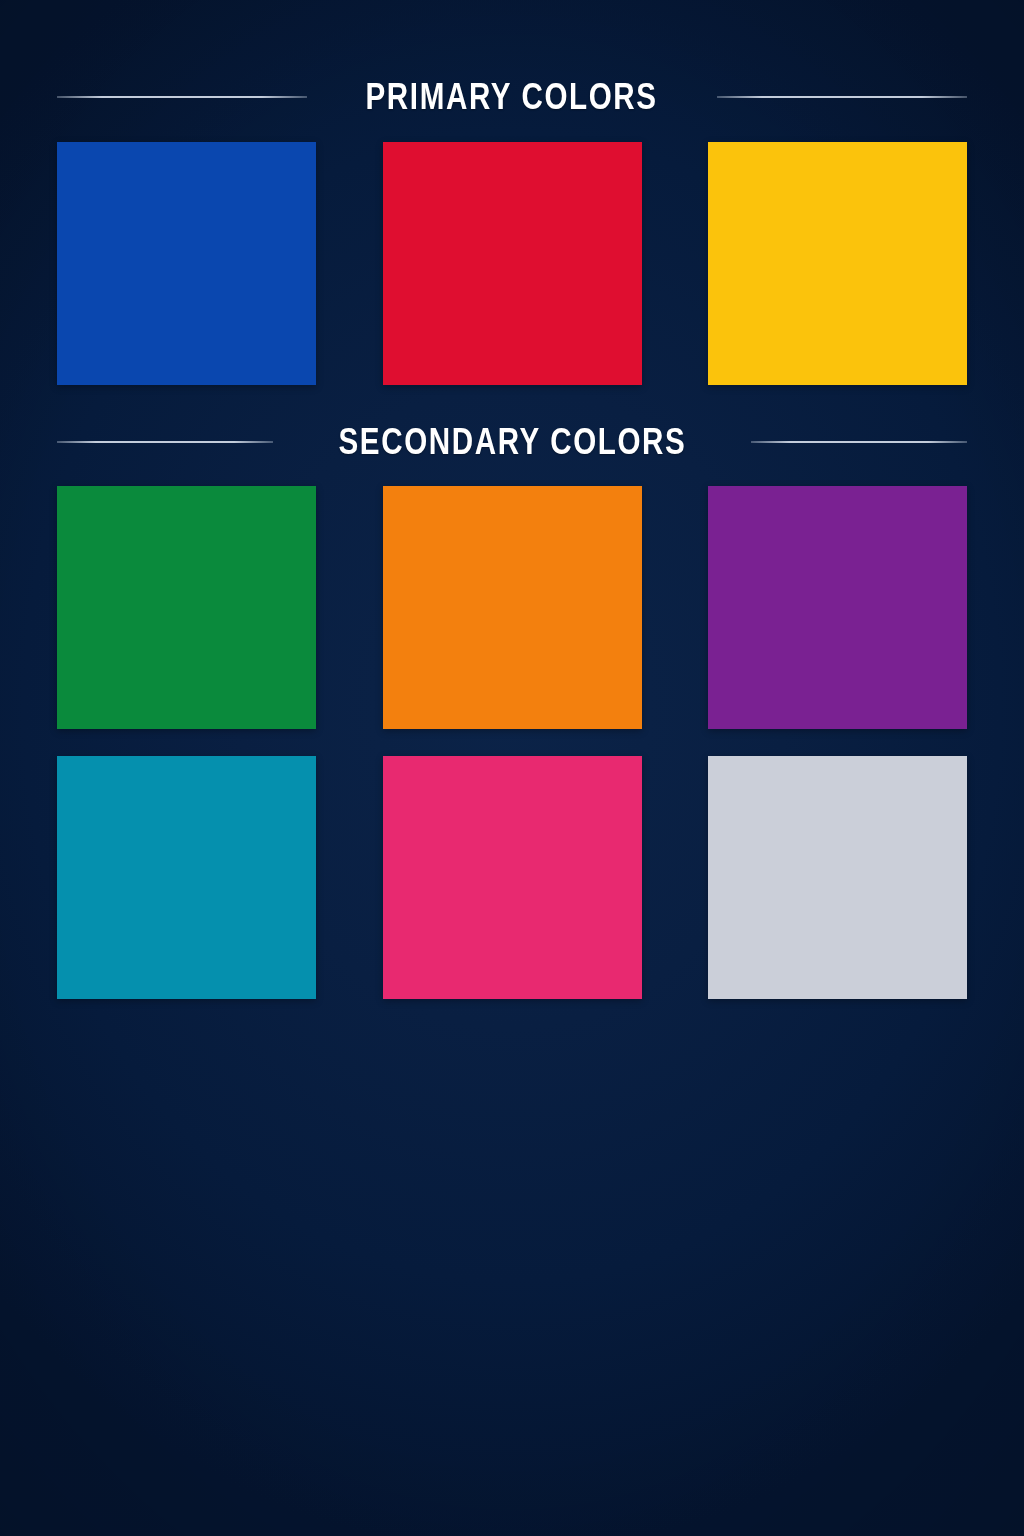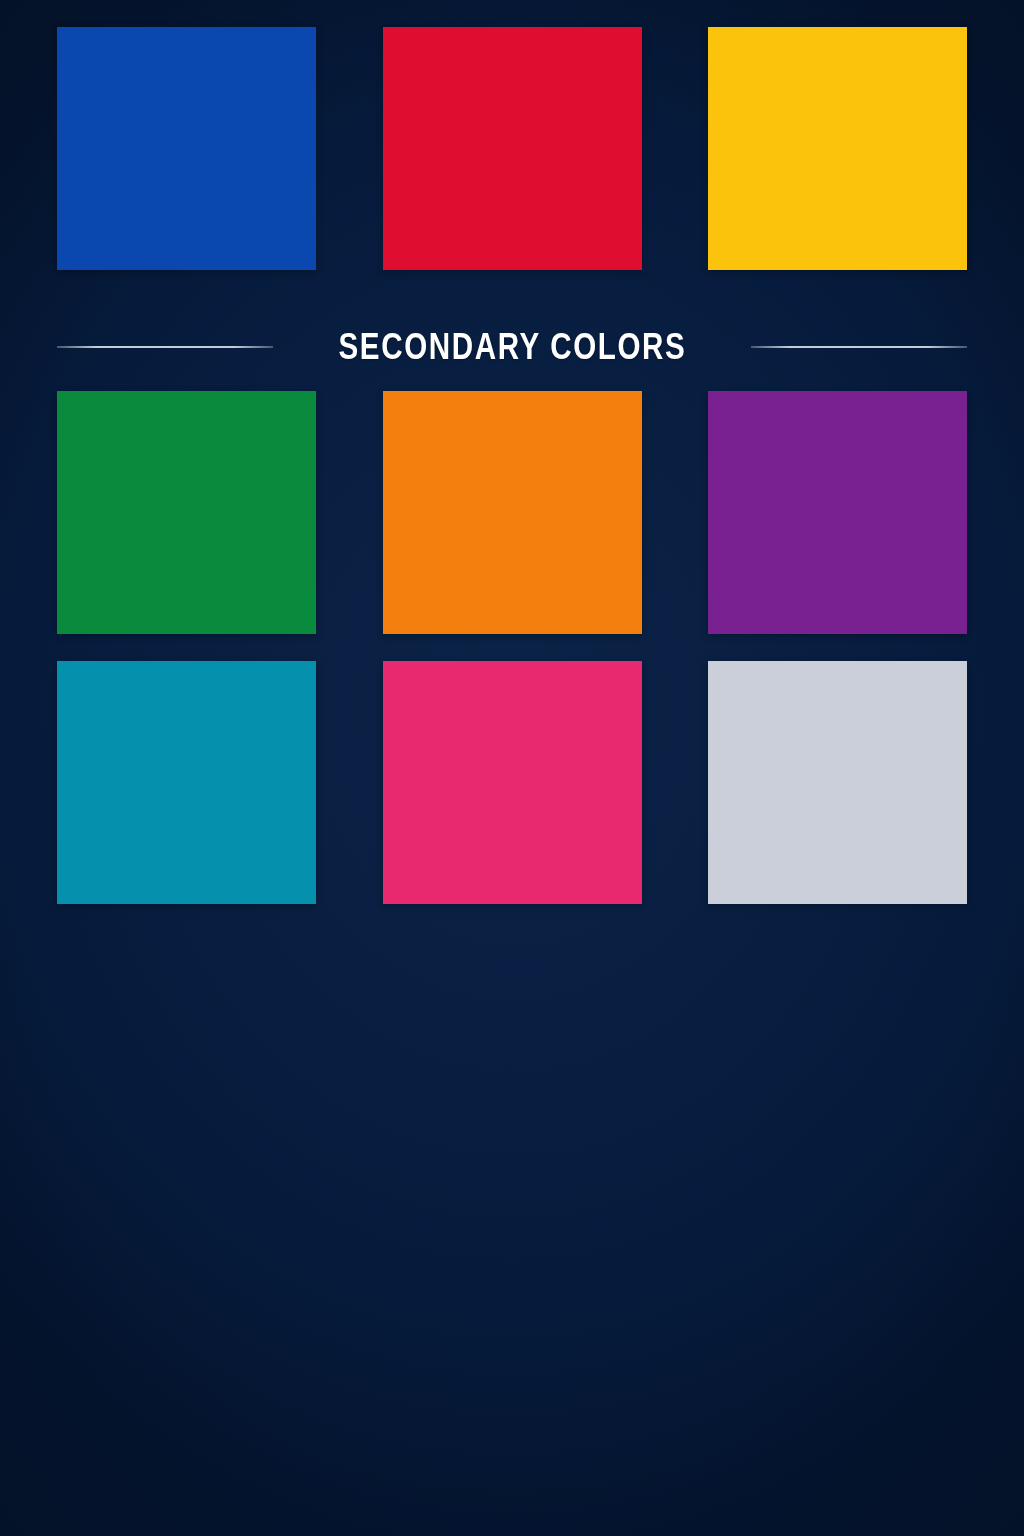--- a/index.html
+++ b/index.html
@@ -84,33 +84,38 @@
   }
   .swatch {
     height:243px;
     width:259px;
     box-shadow:0 2px 7px rgba(0,0,0,0.30);
   }
 
   
   .sec-1-header { margin-top:78px; }
   .sec-1-row    { margin-top:27px; }
-  .sec-2-header { margin-top:58px; }
+  .sec-2-header { margin-top:38px; }
   .sec-2-row    { margin-top:26px; }
   .sec-3-header { margin-top:56px; }
   .sec-3-row    { margin-top:27px; }
 </style>
 </head>
 <body style="background-color: rgb(5, 24, 58);">
 
 <div class="bg-glow"></div>
 <div class="bg-vignette"></div>
 
 <div class="board">
 
+  <div class="section-header sec-1-header">
+    <div class="rule"></div>
+    <div class="section-title">PRIMARY COLORS</div>
+    <div class="rule"></div>
+  </div>
 
   <div class="swatch-row sec-1-row">
     <div class="swatch" style="background-color: rgb(10, 71, 175);"></div>
     <div class="swatch" style="background-color: rgb(223, 14, 48);"></div>
     <div class="swatch" style="background-color: rgb(251, 195, 12);"></div>
   </div>
 
   <div class="section-header sec-2-header">
     <div class="rule"></div>
     <div class="section-title">SECONDARY COLORS</div>

